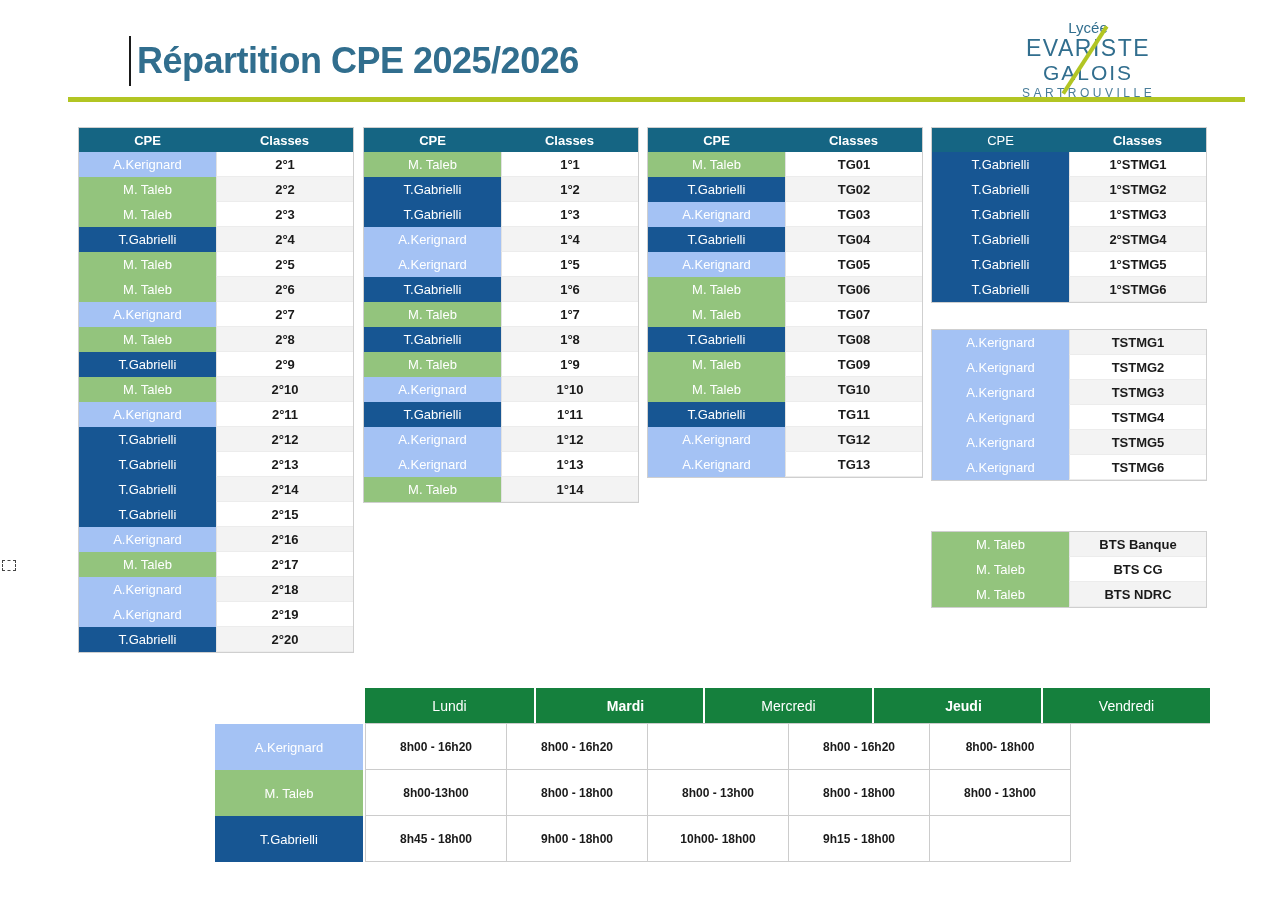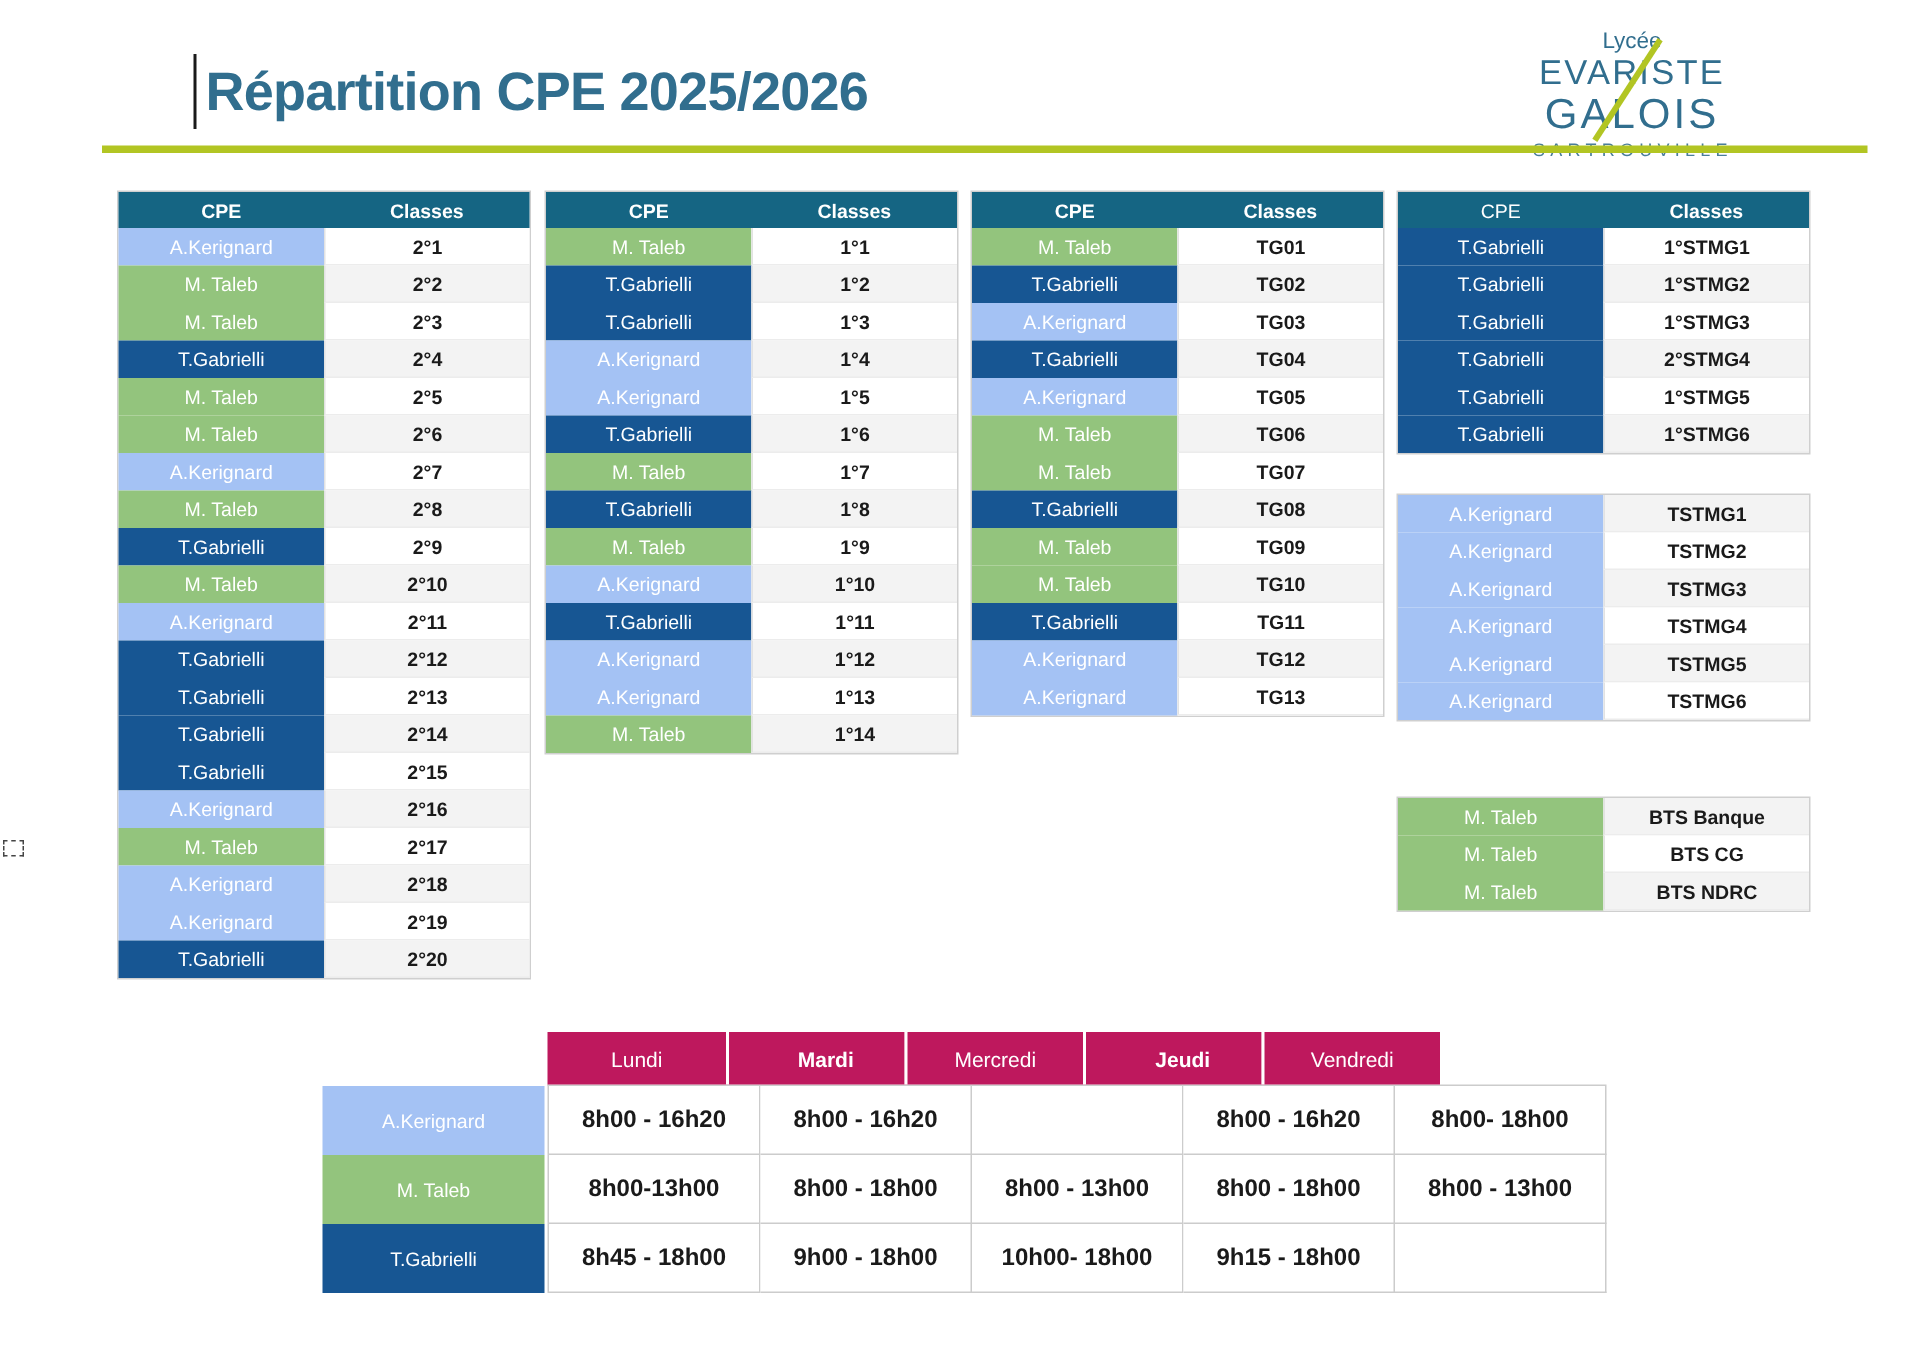--- a/index.html
+++ b/index.html
@@ -9,21 +9,21 @@
   }
   
   .text-cursor{position:absolute;left:129px;top:36px;width:2px;height:50px;background:#1a1a1a;}
   .page-title{
     position:absolute;left:137px;top:40px;margin:0;
     font-size:36px;font-weight:700;letter-spacing:-0.5px;color:#316e8e;white-space:nowrap;
   }
   .logo{position:absolute;left:1022px;top:20px;width:132px;text-align:center;color:#316e8e;line-height:1;}
   .logo .l1{font-size:15px;margin-bottom:2px;}
   .logo .l2{font-size:23px;letter-spacing:1.5px;margin-bottom:2px;}
-  .logo .l3{font-size:28px;letter-spacing:2px;margin-bottom:4px;}
+  .logo .l3{font-size:21px;letter-spacing:2px;margin-bottom:4px;}
   .logo .l4{font-size:12px;letter-spacing:3.5px;color:#4a7d99;}
   .logo-slash{position:absolute;left:1083px;top:20px;width:4px;height:80px;background:#b2c523;transform:rotate(33deg);}
   .green-rule{position:absolute;left:68px;top:97px;width:1177px;height:5px;background:#b2c523;}
   .anchor-box{position:absolute;left:2px;top:560px;width:12px;height:9px;border:1px dashed #444;background:#fff;}
 
   
   .ctable{position:absolute;width:274px;border:1px solid #cfcfcf;background:#fff;}
   .thead{display:flex;height:24px;background:#156583;}
   .hc{width:137px;display:flex;align-items:center;justify-content:center;
       color:#ffffff;font-size:13px;font-weight:700;}
@@ -41,27 +41,27 @@
   #t3{left:931px;top:127px;}
   #t4{left:931px;top:329px;}
   #t5{left:931px;top:531px;}
 
   
   .sched{position:absolute;left:215px;top:688px;display:flex;}
   .scol-names{width:148px;margin-right:2px;}
   .corner-spacer{height:36px;background:#ffffff;}
   .sname{height:46px;display:flex;align-items:center;justify-content:center;color:#ffffff;font-size:13px;}
   .sdays{display:flex;height:35px;}
-  .sday{width:119px;box-sizing:border-box;background:#be185d;color:#ffffff;font-size:14px;
+  .sday{width:169px;box-sizing:border-box;background:#15803d;color:#ffffff;font-size:14px;
         display:flex;align-items:center;justify-content:center;}
   .sday + .sday{border-left:2px solid #ffffff;}
   .sday.bold{font-weight:700;padding-left:12px;}
   .sgrid{display:grid;grid-template-columns:repeat(5,141px);border-left:1px solid #cccccc;border-top:1px solid #cccccc;}
   .stime{height:46px;box-sizing:border-box;background:#ffffff;border-right:1px solid #cccccc;border-bottom:1px solid #cccccc;
-         display:flex;align-items:center;justify-content:center;font-size:16px;font-weight:700;color:#1a1a1a;}
+         display:flex;align-items:center;justify-content:center;font-size:12px;font-weight:700;color:#1a1a1a;}
 </style>
 </head>
 <body>
 
 <div class="text-cursor"></div>
 <h1 class="page-title">Répartition CPE 2025/2026</h1>
 
 <div class="logo">
   <div class="l1">Lycée</div>
   <div class="l2">EVARISTE</div>

